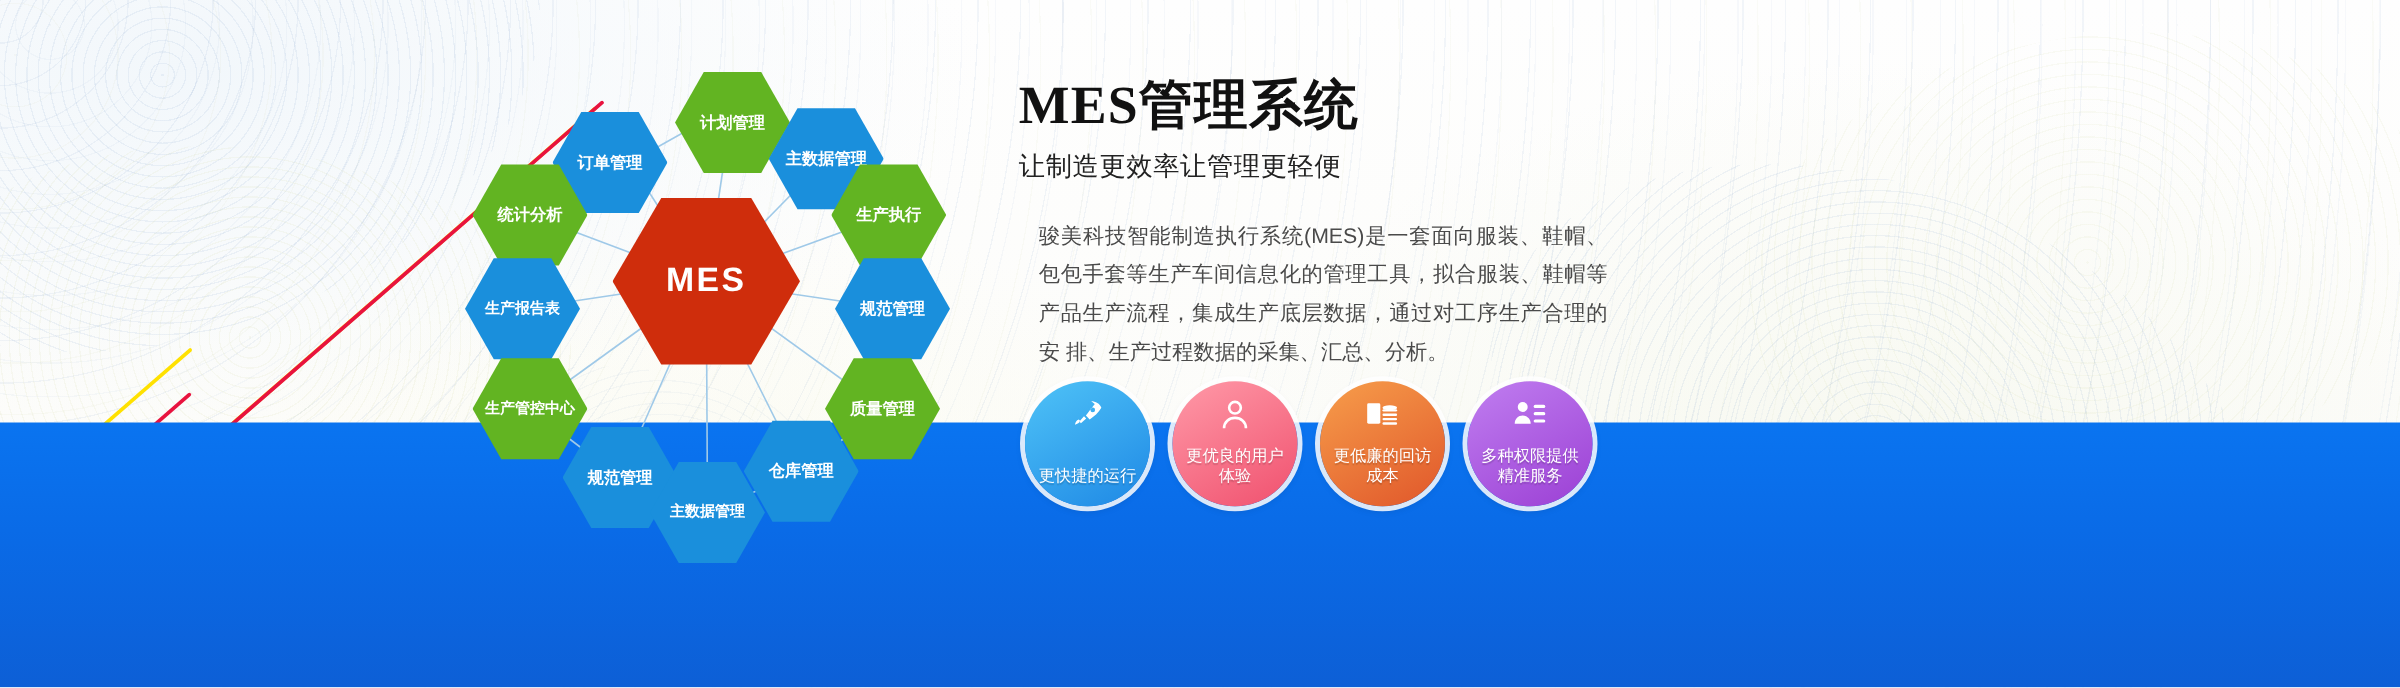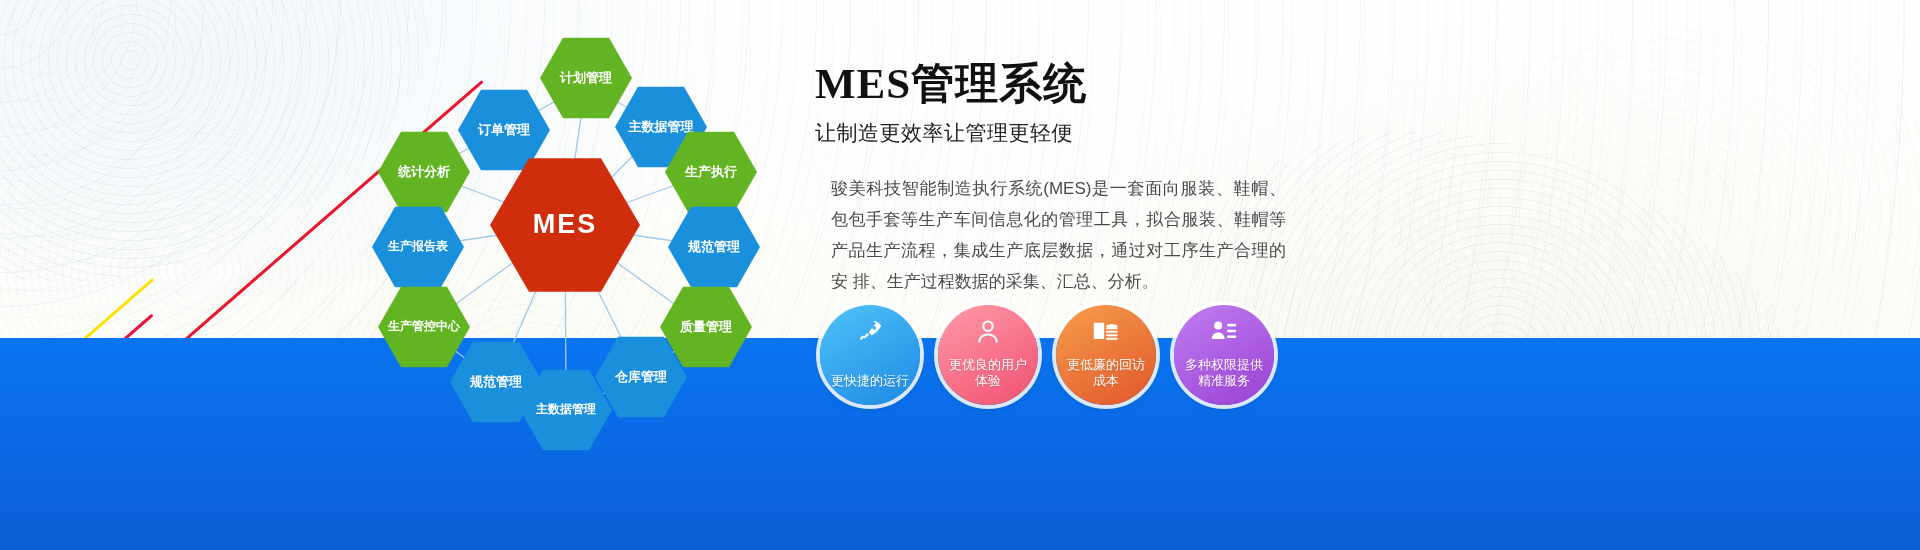--- a/index.html
+++ b/index.html
@@ -117,24 +117,24 @@
         <line x1="381" y1="162" x2="384" y2="237"></line>
         <line x1="88" y1="237" x2="94" y2="317"></line>
         <line x1="384" y1="237" x2="376" y2="317"></line>
         <line x1="94" y1="317" x2="166" y2="372"></line>
         <line x1="376" y1="317" x2="311" y2="367"></line>
         <line x1="166" y1="372" x2="236" y2="400"></line>
         <line x1="311" y1="367" x2="236" y2="400"></line>
       </g>
     </svg>
 
-    <div class="hex small green" style="left:210px;top:26px;">
+    <div class="hex small green" style="left:210px;top:46px;">
       <span>计划管理</span>
       </div>
-    <div class="hex small blue" style="left:128px;top:78px;align-items:center;">
+    <div class="hex small blue" style="left:112px;top:78px;align-items:center;">
       <span>订单管理</span>
       </div>
     <div class="hex small blue" style="left:285px;top:75px;">
       <span>主数据管理</span>
       </div>
     <div class="hex small green" style="left:48px;top:120px;">
       <span>统计分析</span>
       </div>
     <div class="hex small green" style="left:335px;top:120px;">
       <span>生产执行</span>

